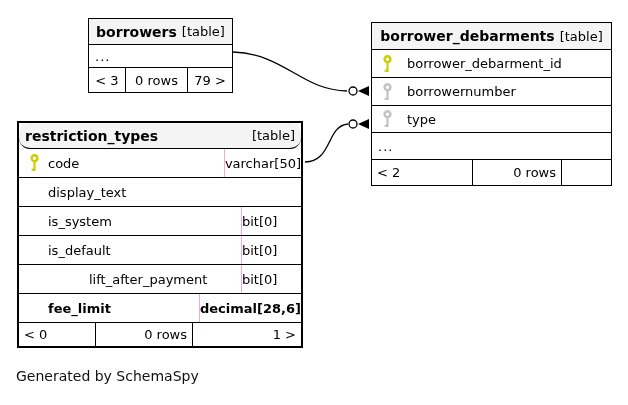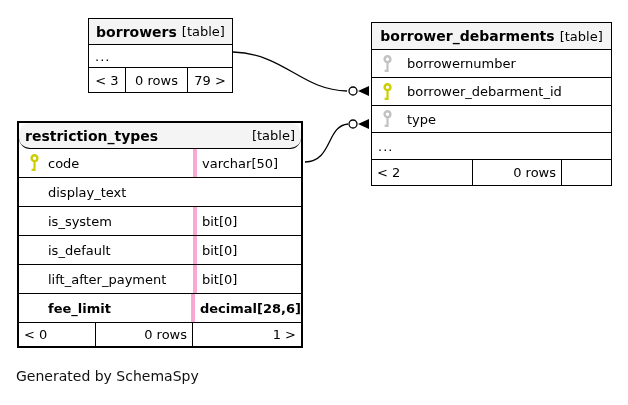--- a/index.html
+++ b/index.html
@@ -28,22 +28,22 @@
   }
   .row:last-child{border-bottom:none;}
   .ellipsis{padding-left:6px;letter-spacing:1px;}
   .colname{margin-left:14px;}
   .keyslot{width:11px;margin-left:10px;flex:0 0 auto;display:flex;align-items:center;}
   .key-pk{color:var(--pk-key,#c9c900);}
   .key-fk{color:var(--fk-key,#c2c2c2);}
   .key-svg{display:block;}
   .cell-left{display:flex;align-items:center;box-sizing:border-box;height:100%;}
   .cell-type{
-    flex:1;border-left:4px solid #f9a8d4;box-sizing:border-box;height:100%;
-    display:flex;align-items:center;padding-left:5px;
+    flex:1;border-left:1px solid #f9a8d4;box-sizing:border-box;height:100%;
+    display:flex;align-items:center;margin-left:48px;
   }
   .pager{display:flex;align-items:stretch;font-size:13px;}
   .pager .pcell{
     box-sizing:border-box;display:flex;align-items:center;height:100%;
   }
   .pager .pcell + .pcell{border-left:1px solid #000;}
   .pc-center{justify-content:center;}
   .pc-left{justify-content:flex-start;padding-left:5px;}
   .pc-right{justify-content:flex-end;padding-right:5px;}
   .footer-note{
@@ -80,38 +80,38 @@
     <span class="pcell pc-center" style="flex:1;">79 &gt;</span>
   </div>
 </div>
 
 <div class="tbl" style="left:371px;top:22px;width:241px;">
   <div class="hdr" style="height:27px;">
     <span class="nm">borrower_debarments</span>
       <span class="tag">[table]</span>
   </div>
   <div class="row" style="height:28px;">
+    <span class="keyslot key-pk">
+      <svg class="key-svg" width="11" height="18" viewBox="0 0 11 18">
+        <circle cx="5.5" cy="4.2" r="2.9" fill="none" stroke="currentColor" stroke-width="2.4"></circle>
+        <line x1="5.5" y1="7.2" x2="5.5" y2="17" stroke="currentColor" stroke-width="2.2"></line>
+        <line x1="5.5" y1="15.8" x2="2.6" y2="15.8" stroke="currentColor" stroke-width="2.2"></line>
+      </svg>
+    </span>
+    <span class="colname">borrower_debarment_id</span>
+  </div>
+  <div class="row" style="height:28px;">
     <span class="keyslot key-fk">
       <svg class="key-svg" width="11" height="18" viewBox="0 0 11 18">
         <circle cx="5.5" cy="4.2" r="2.9" fill="none" stroke="currentColor" stroke-width="2.4"></circle>
         <line x1="5.5" y1="7.2" x2="5.5" y2="17" stroke="currentColor" stroke-width="2.2"></line>
         <line x1="5.5" y1="15.8" x2="2.6" y2="15.8" stroke="currentColor" stroke-width="2.2"></line>
       </svg>
     </span>
     <span class="colname">borrowernumber</span>
-  </div>
-  <div class="row" style="height:28px;">
-    <span class="keyslot key-pk">
-      <svg class="key-svg" width="11" height="18" viewBox="0 0 11 18">
-        <circle cx="5.5" cy="4.2" r="2.9" fill="none" stroke="currentColor" stroke-width="2.4"></circle>
-        <line x1="5.5" y1="7.2" x2="5.5" y2="17" stroke="currentColor" stroke-width="2.2"></line>
-        <line x1="5.5" y1="15.8" x2="2.6" y2="15.8" stroke="currentColor" stroke-width="2.2"></line>
-      </svg>
-    </span>
-    <span class="colname">borrower_debarment_id</span>
   </div>
   <div class="row" style="height:27px;">
     <span class="keyslot key-fk">
       <svg class="key-svg" width="11" height="18" viewBox="0 0 11 18">
         <circle cx="5.5" cy="4.2" r="2.9" fill="none" stroke="currentColor" stroke-width="2.4"></circle>
         <line x1="5.5" y1="7.2" x2="5.5" y2="17" stroke="currentColor" stroke-width="2.2"></line>
         <line x1="5.5" y1="15.8" x2="2.6" y2="15.8" stroke="currentColor" stroke-width="2.2"></line>
       </svg>
     </span>
     <span class="colname">type</span>
@@ -158,21 +158,21 @@
     <span class="cell-type">bit[0]</span>
   </div>
   <div class="row" style="height:29px;">
     <span class="cell-left" style="width:174px;">
       <span class="keyslot"></span>
       <span class="colname" style="margin-left:8px;">is_default</span>
     </span>
     <span class="cell-type">bit[0]</span>
   </div>
   <div class="row" style="height:29px;">
-    <span class="cell-left" style="width:174px;">
+    <span class="cell-left" style="width:174px;padding-left:41px;">
       <span class="keyslot"></span>
       <span class="colname" style="margin-left:8px;">lift_after_payment</span>
     </span>
     <span class="cell-type">bit[0]</span>
   </div>
   <div class="row" style="height:29px;font-weight:bold;">
     <span class="cell-left" style="width:174px;">
       <span class="keyslot"></span>
       <span class="colname" style="margin-left:8px;">fee_limit</span>
     </span>

